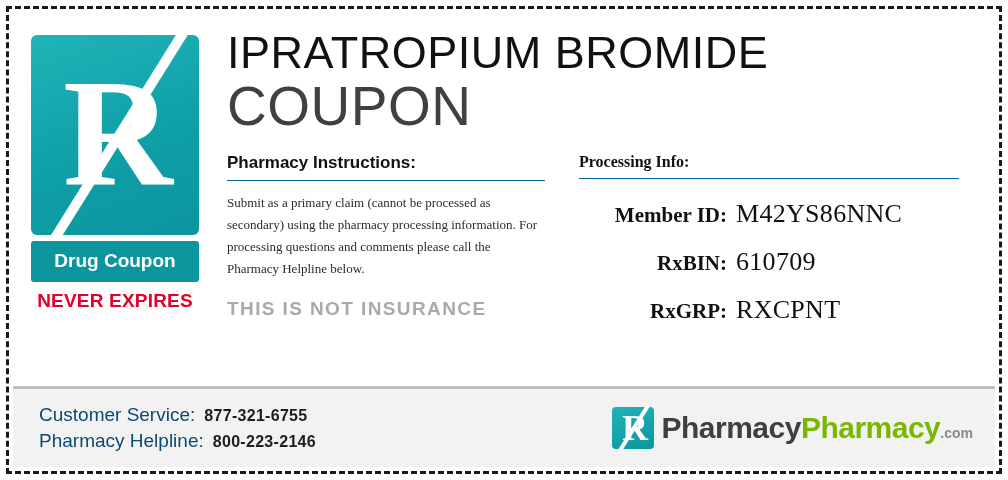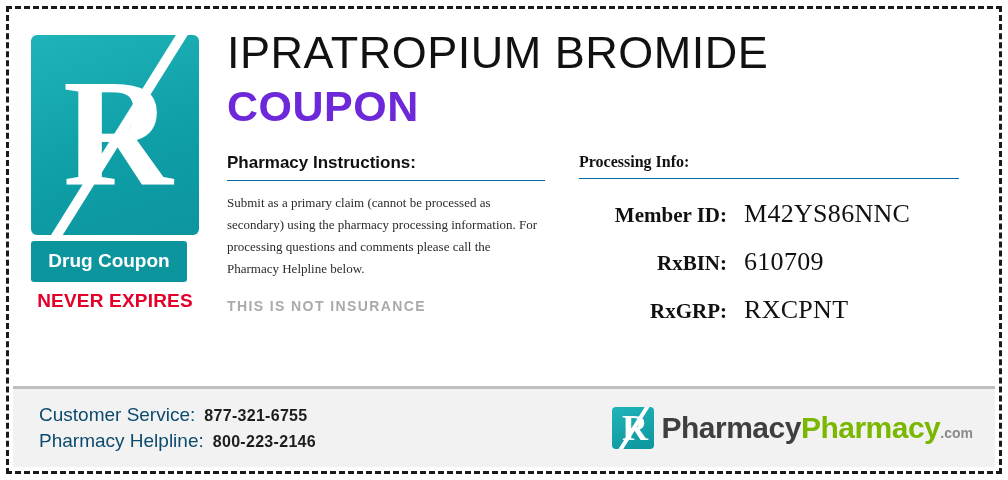--- a/index.html
+++ b/index.html
@@ -78,21 +78,21 @@
     position: absolute;
     width: 10px;
     height: 250px;
     background: #ffffff;
     left: 84px;
     top: -26px;
     transform: rotate(32deg);
     transform-origin: center;
   }
   .drug-coupon-bar {
-    width: 156px;
+    width: 168px;
     margin-top: 6px;
     background: #0d959e;
     color: #ffffff;
     text-align: center;
     font-size: 19px;
     font-weight: bold;
     padding: 9px 0 10px 0;
     border-radius: 3px;
   }
   .never-expires {
@@ -112,25 +112,25 @@
   }
   .title-line1 {
     font-size: 45px;
     line-height: 52px;
     color: #111111;
     letter-spacing: 0.5px;
     font-weight: normal;
     white-space: nowrap;
   }
   .title-line2 {
-    font-size: 43px;
+    font-size: 55px;
     line-height: 54px;
-    color: #6d28d9;
+    color: #404040;
     letter-spacing: 0.5px;
-    font-weight: bold;
+    font-weight: normal;
   }
 
   .cols {
     display: flex;
     flex-direction: row;
     margin-top: 20px;
   }
   .col-left { width: 330px; flex: 0 0 330px; }
   .col-right { flex: 1 1 auto; padding-left: 22px; font-family: Liberation Serif, serif; }
 
@@ -147,32 +147,31 @@
   .instructions {
     margin-top: 11px;
     font-size: 13px;
     line-height: 22px;
     color: #2b2b2b;
     width: 318px;
     font-family: Liberation Serif, serif;
   }
   .not-insurance {
     margin-top: 18px;
-    font-size: 14px;
+    font-size: 19px;
     letter-spacing: 1.4px;
     color: #aaaaaa;
     font-weight: bold;
   }
 
   .info-row {
     display: flex;
     align-items: baseline;
     justify-content: flex-start;
     margin-top: 18px;
-    gap: 8px;
   }
   .info-row .lbl {
     font-size: 21px;
     font-weight: bold;
     color: #111111;
     text-align: right;
     width: 148px;
     flex: 0 0 148px;
   }
   .info-row .val {

